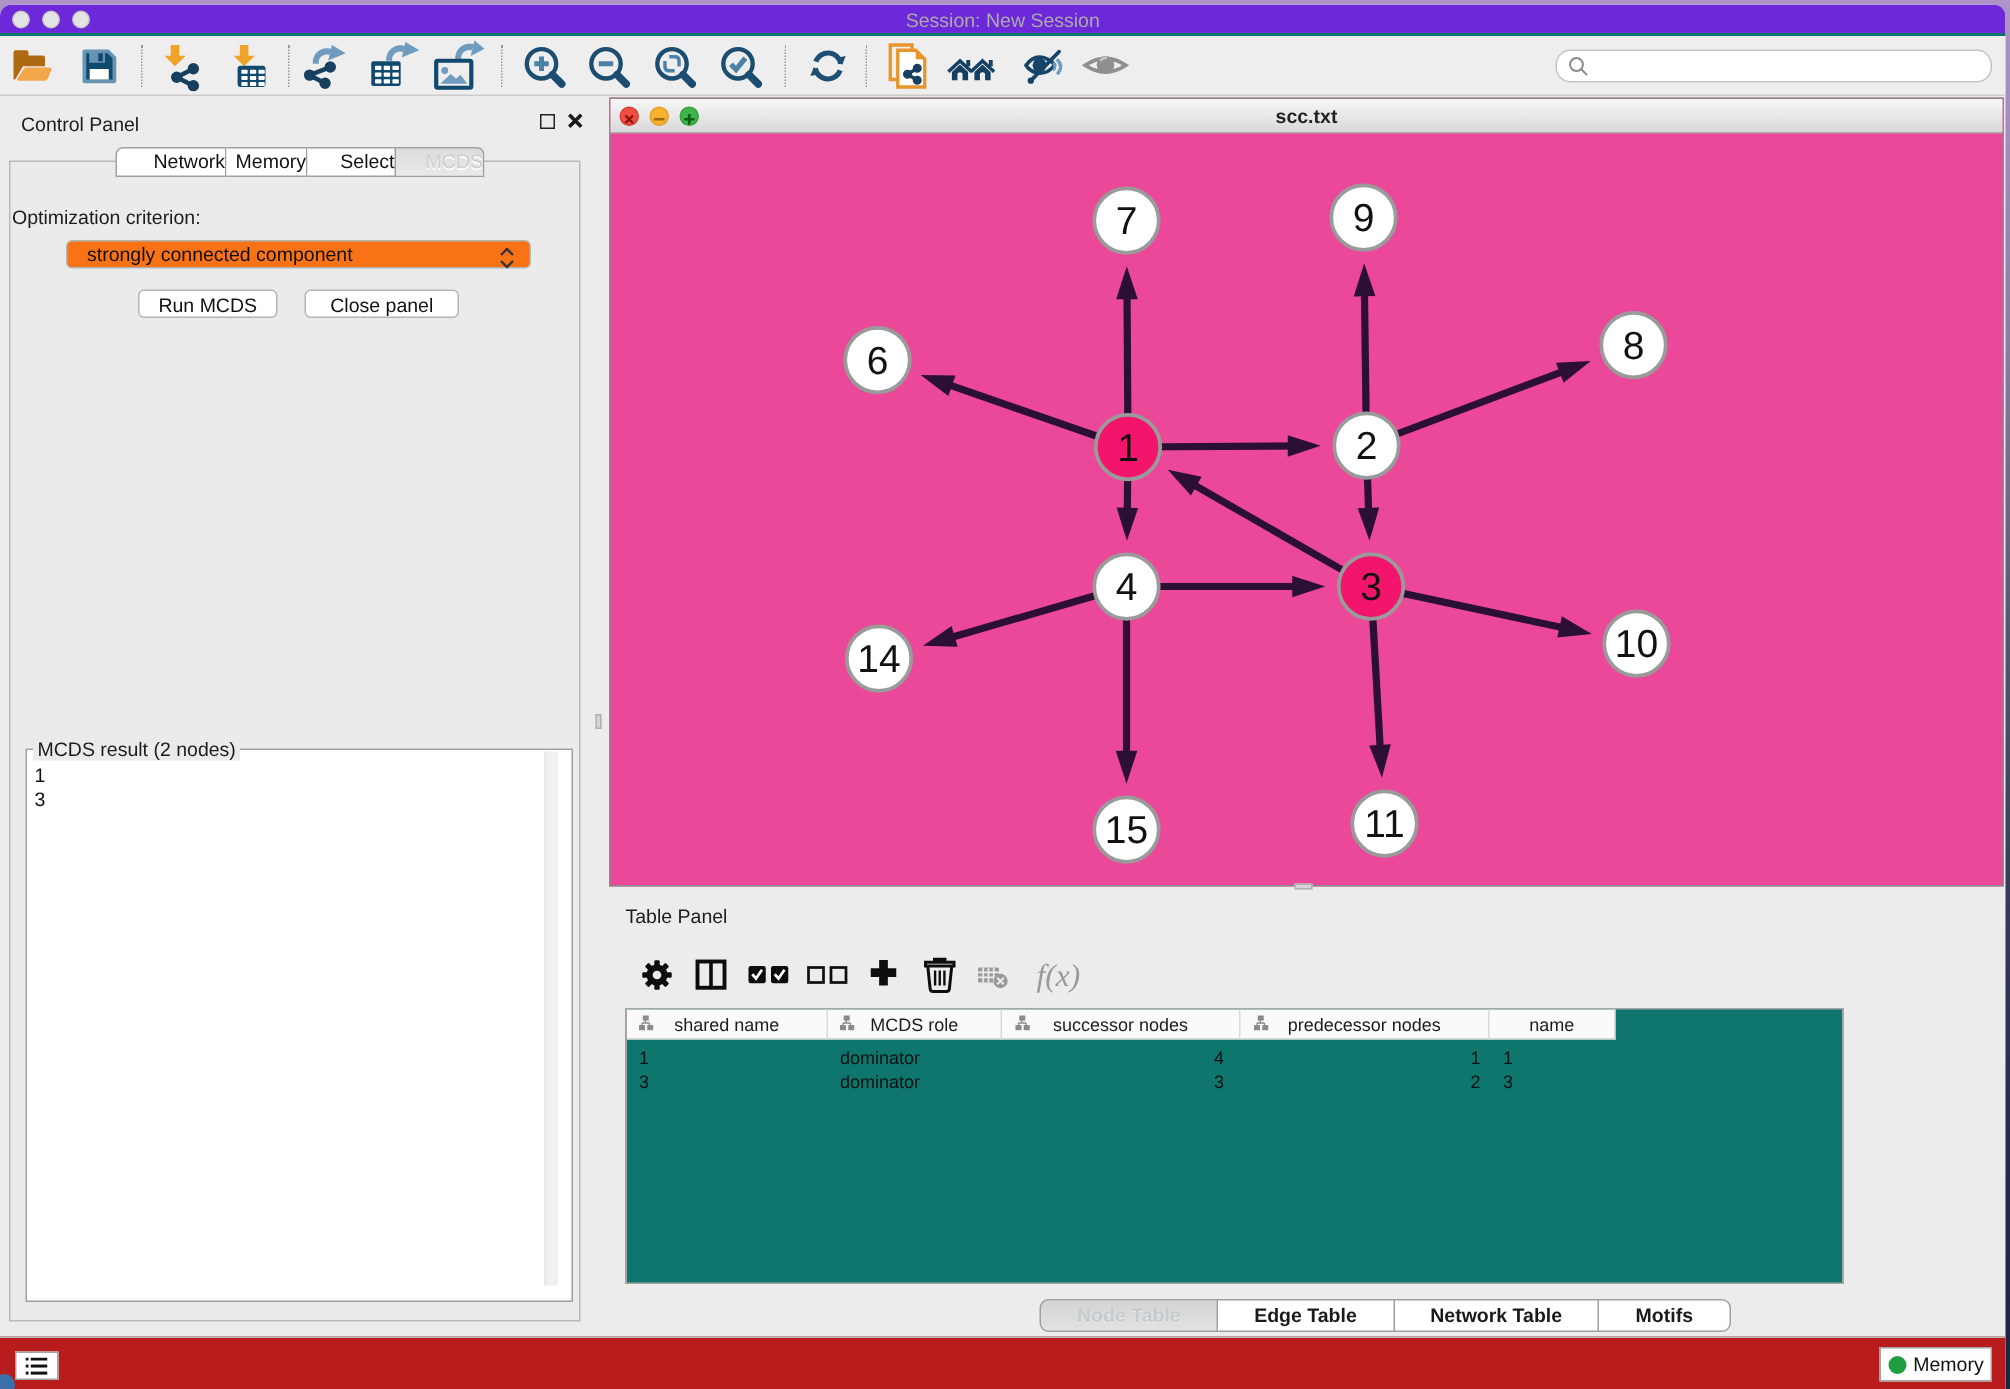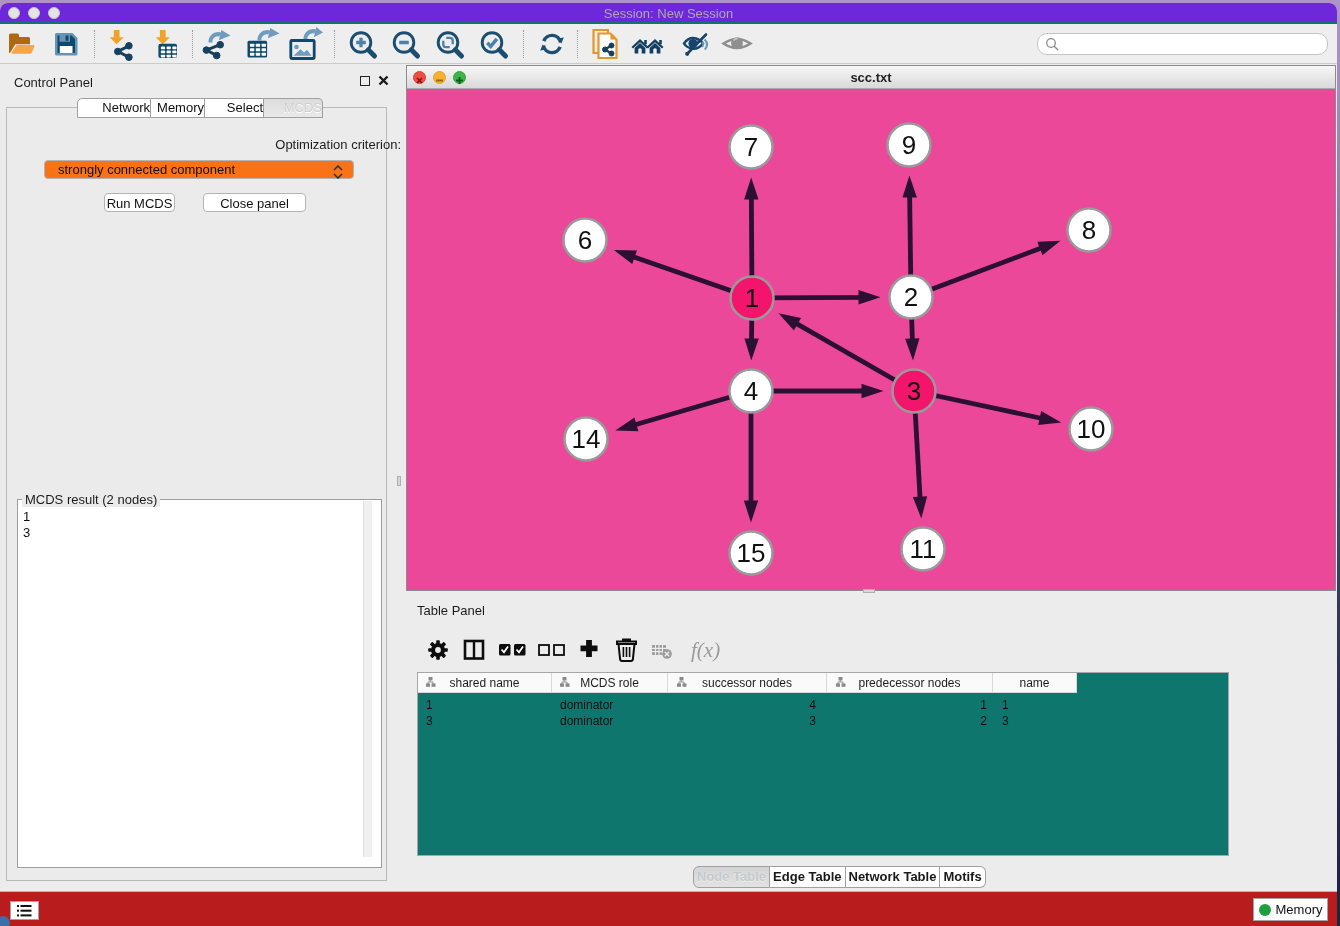--- a/index.html
+++ b/index.html
@@ -13,38 +13,38 @@
 .sep{position:absolute;top:6px;height:28px;width:0;border-left:1px dotted #9a9a9a}
 .search{position:absolute;left:1037px;top:30px;width:291px;height:22px;background:#fff;border:1px solid #c4c4c4;border-radius:10px}
 
 .cpanel{position:absolute;left:0;top:62px;width:393px;height:826px}
 .phead{font-size:13px;color:#1c1c1c;position:absolute}
 .cp-tabs{position:absolute;top:33px;left:77px;height:20px;display:flex;font-size:13px}
 .cptab{background:#fff;border:1px solid #a0a0a0;border-left:none;padding:1px 0;line-height:16px;color:#111;text-align:right;box-sizing:border-box}
 .cptab.first{border-left:1px solid #a0a0a0;border-top-left-radius:5px}
 .cptab.dis{background:linear-gradient(#dcdcdc,#e9e9e9);color:#cfcfcf;border-top-right-radius:5px;text-shadow:0 1px 0 #fff}
 .cp-body{position:absolute;left:6px;right:6px;top:42px;bottom:10px;background:#ebebeb;border:1px solid #b9b9b9}
-.optlabel{position:absolute;top:72px;left:8px;width:100%;text-align:right;font-size:13px;color:#1c1c1c}
+.optlabel{position:absolute;top:72px;left:8px;width:100%;text-align:left;font-size:13px;color:#1c1c1c}
 .dropdown{position:absolute;left:44px;top:95px;width:310px;height:19px;background:#f97316;border:1px solid #b4b4b4;border-radius:4px;font-size:13px;color:#111;line-height:17px;padding-left:13px}
 .btn{position:absolute;height:19px;line-height:17px;background:#fff;border:1px solid #b4b4b4;border-radius:4px;font-size:13px;color:#111;text-align:center;line-height:19px}
 .fieldset{position:absolute;left:17px;top:434px;right:11px;bottom:23px;border:1px solid #9d9d9d;background:#fff}
 .fieldset .legend{position:absolute;top:-8px;left:4px;background:#ebebeb;padding:0 3px;font-size:13px;color:#1c1c1c}
 
 .netwin{position:absolute;left:406px;top:62px;width:930px;height:526px;background:#ec4899;border:1px solid #8c8c8c}
 .nettitle{position:absolute;left:0;top:0;width:100%;height:23px;background:linear-gradient(#f7f7f7,#d9d9d9);border-bottom:1px solid #a9a9a9}
 .nettitle .t{position:absolute;left:0;right:0;top:4px;text-align:center;font-size:13px;font-weight:bold;color:#222}
 .mb{position:absolute;top:5px;width:13px;height:13px;border-radius:50%}
 .tablepanel{position:absolute;left:398px;top:597px;width:939px;height:294px}
 .tptool{position:absolute;left:21px;top:31px;height:40px}
 .table{position:absolute;left:19px;top:72px;width:812px;height:184px;background:#0f766e;border:1px solid #a6a6a6;font-size:12px}
 .thead{position:absolute;left:0;top:0;width:659px;height:20px;background:#fafafa;border-bottom:1px solid #d9d9d9}
 .th{position:absolute;top:0;height:20px;border-right:1px solid #d9d9d9;text-align:center;line-height:20px;color:#1c1c1c}
 .td{position:absolute;height:16px;line-height:16px;color:#111}
 .bottabs{position:absolute;left:295px;top:266px;height:22px;display:flex;font-size:13px;font-weight:bold}
-.btab{background:#fff;border:1px solid #a0a0a0;border-left:none;padding:2px 3px;color:#1a1a1a}
+.btab{background:#fff;border:1px solid #a0a0a0;border-left:none;padding:2px 24px;color:#1a1a1a}
 .btab.dis{background:linear-gradient(#d4d4d4,#e2e2e2);color:#c3cbce;border-left:1px solid #a0a0a0;border-radius:6px 0 0 6px;text-shadow:0 1px 0 #eee}
 .btab.last{border-radius:0 6px 6px 0}
 .statusbar{position:absolute;left:0;top:888px;width:1337px;height:35px;background:#b91c1c;border-top:1px solid #b8b8b8}
 .listbtn{position:absolute;left:10px;top:9px;width:29px;height:19px;background:#fff;border:1px solid #a3a3a3}
 .membtn{position:absolute;right:9px;top:6px;width:75px;height:23px;background:#fdfdfd;border:1px solid #a3a3a3;font-size:13px;color:#111;text-align:center;line-height:21px}
 </style></head>
 <body>
 <div class="window">
   <div class="titlebar">
     <div class="tl" style="left:8px"></div>
@@ -242,21 +242,21 @@
         <div class="cptab" style="width:59px">Select</div>
         <div class="cptab dis" style="width:59px">MCDS</div>
     </div>
     <div class="optlabel">Optimization criterion:</div>
     <div class="dropdown">strongly connected component
       <svg width="10" height="14" viewBox="0 0 10 14" style="position:absolute;right:10px;top:4px">
           <path d="M1 5 L5 1 L9 5" fill="none" stroke="#333" stroke-width="1.6"></path>
           <path d="M1 9 L5 13 L9 9" fill="none" stroke="#333" stroke-width="1.6"></path>
         </svg>
     </div>
-    <div class="btn" style="left:104px;top:128px;width:71px">Run MCDS</div>
+    <div class="btn" style="left:92px;top:128px;width:93px">Run MCDS</div>
     <div class="btn" style="left:203px;top:128px;width:103px">Close panel</div>
     <div class="fieldset">
         <div class="legend">MCDS result (2 nodes)</div>
       <div style="position:absolute;left:5px;top:9px;font-size:13px;color:#111;line-height:16px">1<br>3</div>
       <div style="position:absolute;right:9px;top:1px;bottom:10px;width:9px;background:#f0f0f0;border-left:1px solid #e2e2e2"></div>
     </div>
   </div>
   <div class="netwin">
     <div class="nettitle">
       <div class="mb" style="left:6px;background:#ed4f44;border:1px solid #d73f36"><svg width="11" height="11" viewBox="0 0 11 11">

